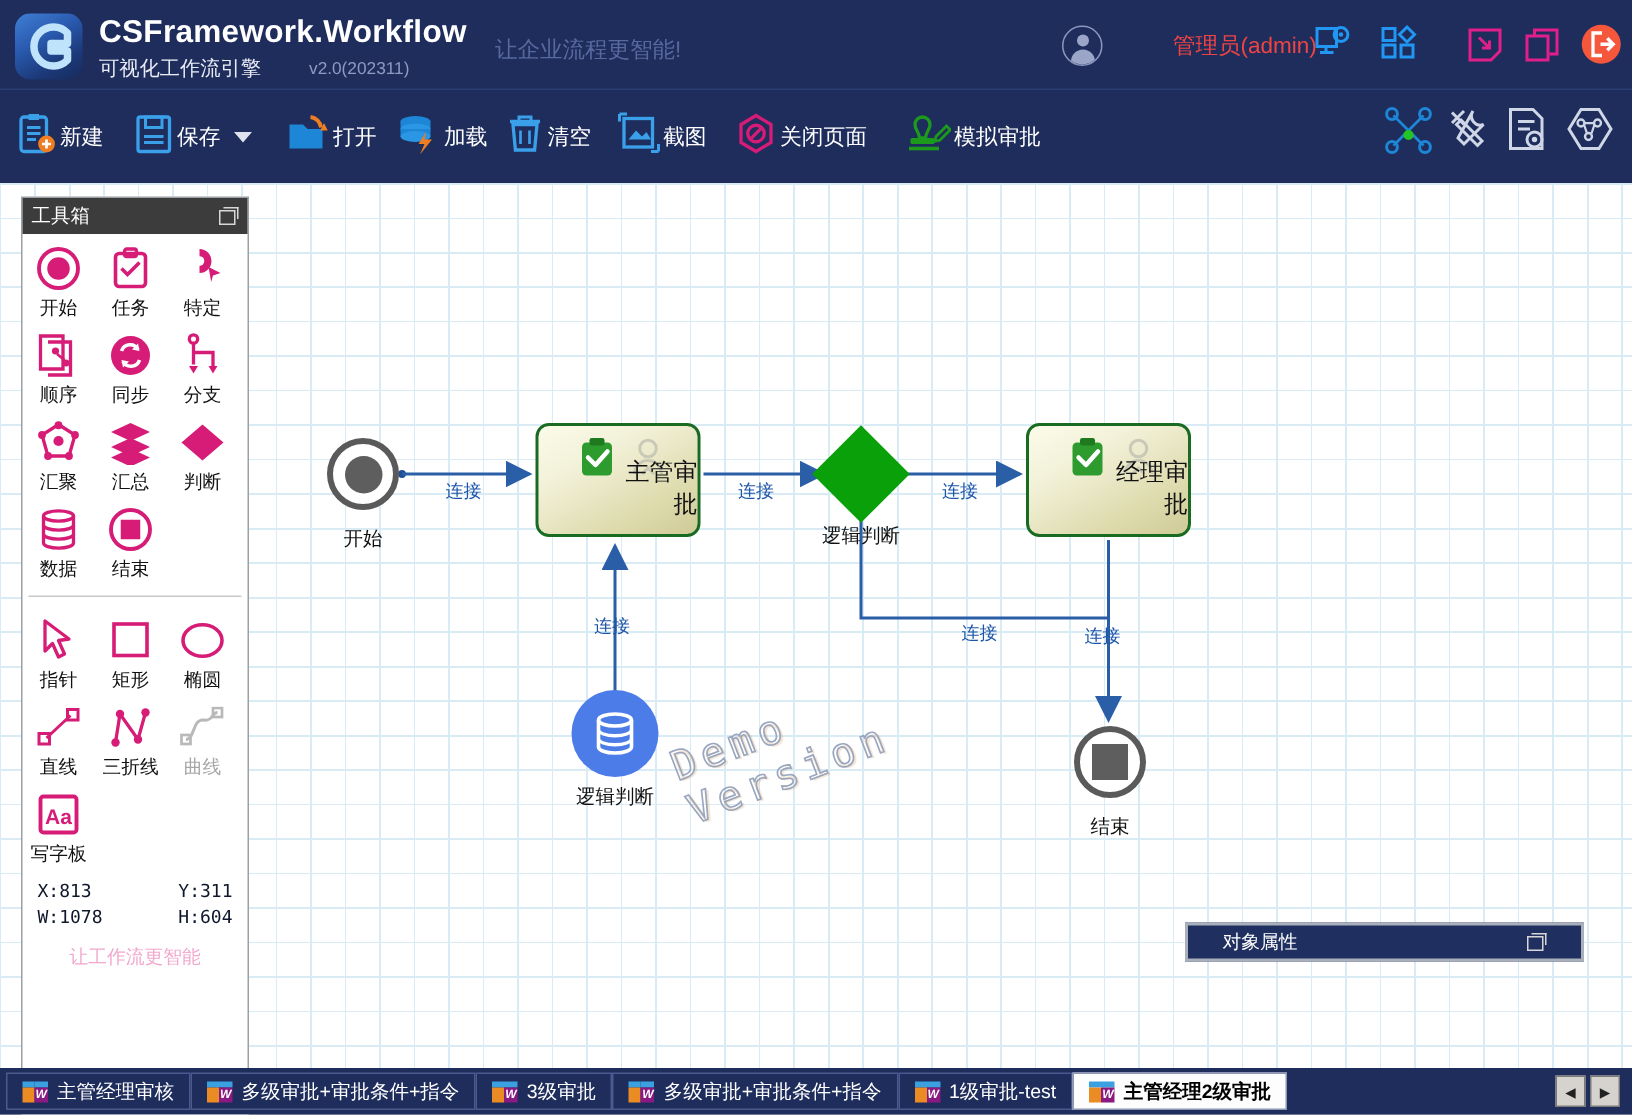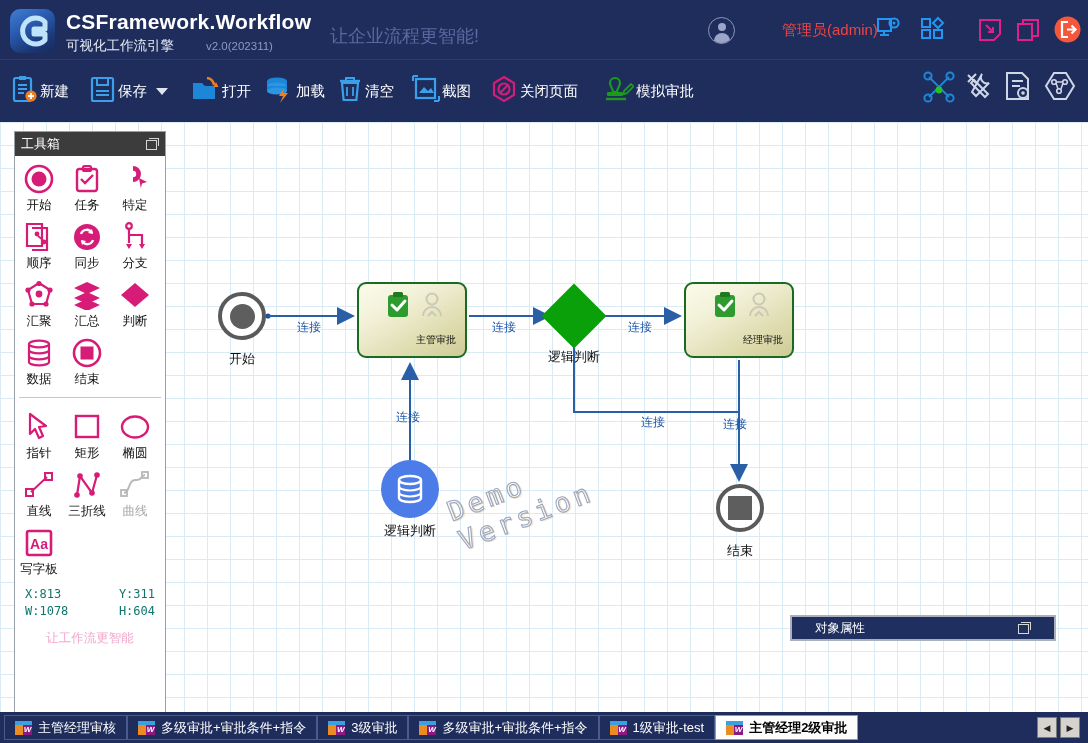--- a/index.html
+++ b/index.html
@@ -17,21 +17,21 @@
   }
   #logo { position:absolute; left:10px; top:9px; width:45px; height:44px;
     border-radius:10px;
     background:linear-gradient(150deg,#3f7fd4 0%, #2a5bb0 38%, #1b3775 75%, #162c5e 100%);
     overflow:hidden; }
   #logo svg { position:absolute; left:5px; top:4px; }
   .brand-title { position:absolute; left:66px; top:10px; font-size:21px; font-weight:bold;
     color:#ffffff; letter-spacing:.2px; }
   .brand-sub { position:absolute; left:66px; top:37px; font-size:13.5px; color:#e9ecf5; }
   .brand-ver { position:absolute; left:206px; top:40px; font-size:11.5px; color:#8d9ac4; }
-  .brand-slogan { position:absolute; left:330px; top:24px; font-size:18px; color:#57699f; }
+  .brand-slogan { position:absolute; left:330px; top:24px; font-size:15px; color:#57699f; }
 
   .user-box { position:absolute; left:708px; top:17px; display:flex; align-items:center; gap:8px; }
   .avatar { width:27px; height:27px; border-radius:50%; border:1.6px solid #8b97bd;
     position:relative; overflow:hidden; }
   .avatar::before { content:""; position:absolute; left:50%; top:4.5px; transform:translateX(-50%);
     width:8px; height:8px; border-radius:50%; background:#9aa5c7; }
   .avatar::after { content:""; position:absolute; left:50%; top:15px; transform:translateX(-50%);
     width:16px; height:13px; border-radius:8px 8px 0 0; background:#9aa5c7; }
   .user-name { font-size:15px; color:#ef4444;margin-left:39px; }
 
@@ -65,22 +65,22 @@
 
   .ring-node { position:absolute; border-radius:50%; background:#ffffff;
     border:4px solid #5a5a5a; display:flex; align-items:center; justify-content:center; cursor:pointer; }
   .ring-inner-circle { width:25px; height:25px; border-radius:50%; background:#5e5e5e; }
   .ring-inner-square { width:24px; height:24px; background:#5e5e5e; }
 
   .task-node { position:absolute; width:110px; height:76px; border-radius:9px;
     border:2.4px solid #1a6b22;
     background:linear-gradient(150deg,#fbfbea 0%, #f2f1d8 32%, #dedbae 72%, #cfcb97 100%);
     cursor:pointer; }
-  .task-node .tn-title { position:absolute; left:0; right:0; bottom:9px; text-align:center;
-    font-size:10px; color:#111;margin-left:48px; }
+  .task-node .tn-title { position:absolute; left:0; right:0; bottom:9px; text-align:right;
+    font-size:16px; color:#111;margin-left:48px; }
 
   .diamond { position:absolute; width:46px; height:46px; background:#0aa00a;
     transform:rotate(45deg); cursor:pointer; }
 
   .data-node { position:absolute; width:58px; height:58px; border-radius:50%;
     background:#4c7ce8; display:flex; align-items:center; justify-content:center; cursor:pointer; }
 
   #watermark { position:absolute; left:452px; top:332px; width:230px; height:92px;
     transform:rotate(-21deg); font-family:"DejaVu Sans Mono", monospace; font-size:27px;
     letter-spacing:4px; color:transparent;
@@ -99,21 +99,21 @@
   .restore-glyph::after { content:""; position:absolute; left:0; bottom:0; width:9px; height:8px;
     border:1.4px solid #d7d7d7; }
   .tbx-grid { display:flex; flex-wrap:wrap; padding:6px 0 0 0; }
   .tbx-cell { width:46px; margin:0 1px 6px 1px; display:flex; flex-direction:column;
     align-items:center; cursor:pointer; }
   .tbx-cell.disabled { cursor:default; }
   .tbx-ico { height:34px; display:flex; align-items:center; justify-content:center; }
   .tbx-txt { font-size:12.5px; color:#111; margin-top:1px; }
   .tbx-cell.disabled .tbx-txt { color:#a7a7a7; }
   .tbx-sep { height:1px; background:#c8c8c8; margin:3px 4px 6px 4px; }
-  .coord-row { display:flex; font-size:12px; color:#0f766e;
+  .coord-row { display:flex; font-size:12px; color:#0f172a;
     font-family:"DejaVu Sans Mono", monospace; padding:0 10px; margin-top:3px;gap:48px; }
   .coord-row span:first-child { width:66px; }
   #tbx-footer { text-align:center; font-size:12.5px; color:#f2a8cd; margin-top:12px; }
 
   
   #props { position:absolute; left:790px; top:615px; width:266px; height:26px;
     border:2px solid #a9b0bb; background:#1f3060; }
   #props-title { height:22px; color:#ffffff; font-size:12.5px; display:flex;
     align-items:center; justify-content:space-between; padding:0 23px; }
 

